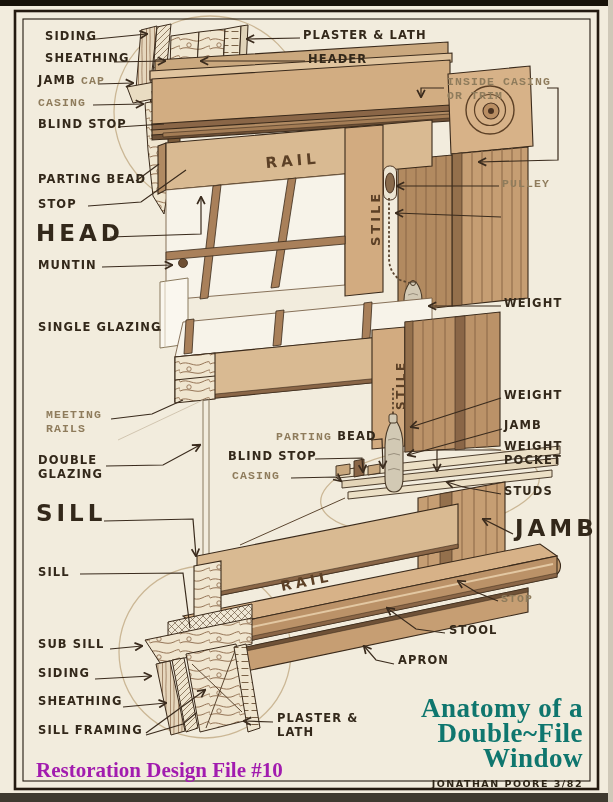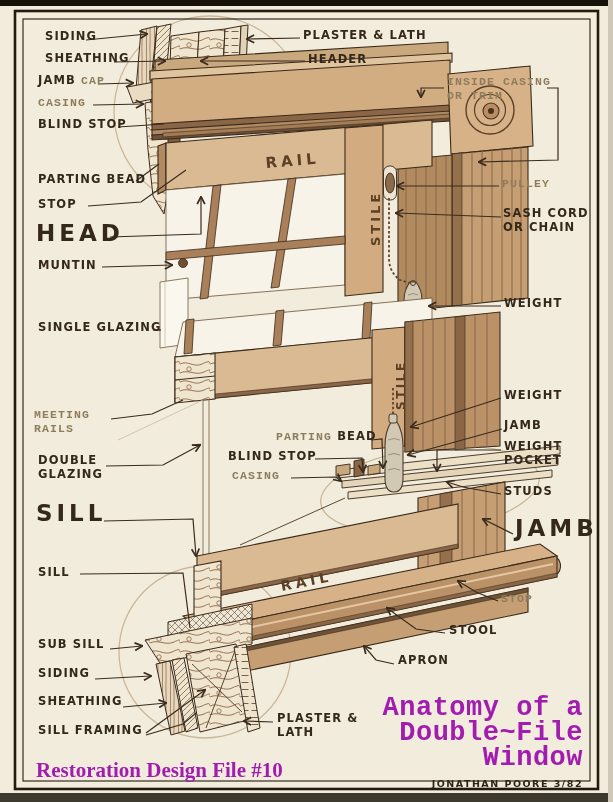--- a/index.html
+++ b/index.html
@@ -10,21 +10,21 @@
   }
   .art{position:absolute;left:0;top:0;}
   .lbl{
     position:absolute; font:700 11.5px "DejaVu Sans",sans-serif;
     letter-spacing:1.1px; color:#33281a; white-space:pre-line; line-height:1.2;
   }
   .sepia{color:#8f7c5c;font-family:Liberation Mono, monospace;}
   .big{font-size:23px; font-weight:700; letter-spacing:4px;}
   .title-block{
     position:absolute; left:378px; top:696px; width:205px; text-align:right;
-    font-family:Liberation Mono, monospace; font-weight:700; color:#a21caf;
+    font-family:Liberation Serif, serif; font-weight:700; color:#0f766e;
     font-size:27px; line-height:25px; letter-spacing:0.5px;
   }
   .signature{
     position:absolute; left:378px; top:778px; width:205px; text-align:right;
     font:700 9.5px "DejaVu Sans",sans-serif; letter-spacing:1.5px; color:#2e2517;
   }
   .footer{
     position:absolute; left:36px; top:758px;
     font-family:"Liberation Serif", serif; font-weight:700;
     font-size:21px; color:#a21caf;
@@ -248,38 +248,36 @@
 <div class="lbl" style="left:45px;top:30px">SIDING</div>
 <div class="lbl" style="left:45px;top:52px">SHEATHING</div>
 <div class="lbl" style="left:38px;top:74px"><span>JAMB</span> <span class="sepia">CAP</span></div>
 <div class="lbl sepia" style="left:38px;top:96px">CASING</div>
 <div class="lbl" style="left:38px;top:118px">BLIND STOP</div>
 <div class="lbl" style="left:38px;top:173px">PARTING BEAD</div>
 <div class="lbl" style="left:38px;top:198px">STOP</div>
 <div class="lbl big" style="left:36px;top:220px">HEAD</div>
 <div class="lbl" style="left:38px;top:259px">MUNTIN</div>
 <div class="lbl" style="left:38px;top:321px">SINGLE GLAZING</div>
-<div class="lbl sepia" style="left:34px;top:408px">MEETING
+<div class="lbl sepia" style="left:46px;top:408px">MEETING
 RAILS</div>
 <div class="lbl" style="left:38px;top:454px">DOUBLE
 GLAZING</div>
 <div class="lbl big" style="left:36px;top:500px">SILL</div>
 <div class="lbl" style="left:38px;top:566px">SILL</div>
 <div class="lbl" style="left:38px;top:638px">SUB SILL</div>
 <div class="lbl" style="left:38px;top:667px">SIDING</div>
 <div class="lbl" style="left:38px;top:695px">SHEATHING</div>
 <div class="lbl" style="left:38px;top:724px">SILL FRAMING</div>
 
 <div class="lbl" style="left:303px;top:29px">PLASTER &amp; LATH</div>
 <div class="lbl" style="left:308px;top:53px">HEADER</div>
 <div class="lbl sepia" style="left:447px;top:75px">INSIDE CASING
 OR TRIM</div>
 <div class="lbl sepia" style="left:502px;top:177px">PULLEY</div>
-<div class="lbl" style="left:503px;top:207px">SASH CORD
-OR CHAIN</div>
 <div class="lbl" style="left:504px;top:297px">WEIGHT</div>
 <div class="lbl" style="left:504px;top:389px">WEIGHT</div>
 <div class="lbl" style="left:504px;top:419px">JAMB</div>
 <div class="lbl" style="left:504px;top:440px">WEIGHT
 POCKET</div>
 <div class="lbl" style="left:504px;top:485px">STUDS</div>
 <div class="lbl big" style="left:515px;top:515px">JAMB</div>
 
 <div class="lbl" style="left:276px;top:430px"><span class="sepia">PARTING</span> <span>BEAD</span></div>
 <div class="lbl" style="left:228px;top:450px">BLIND STOP</div>

